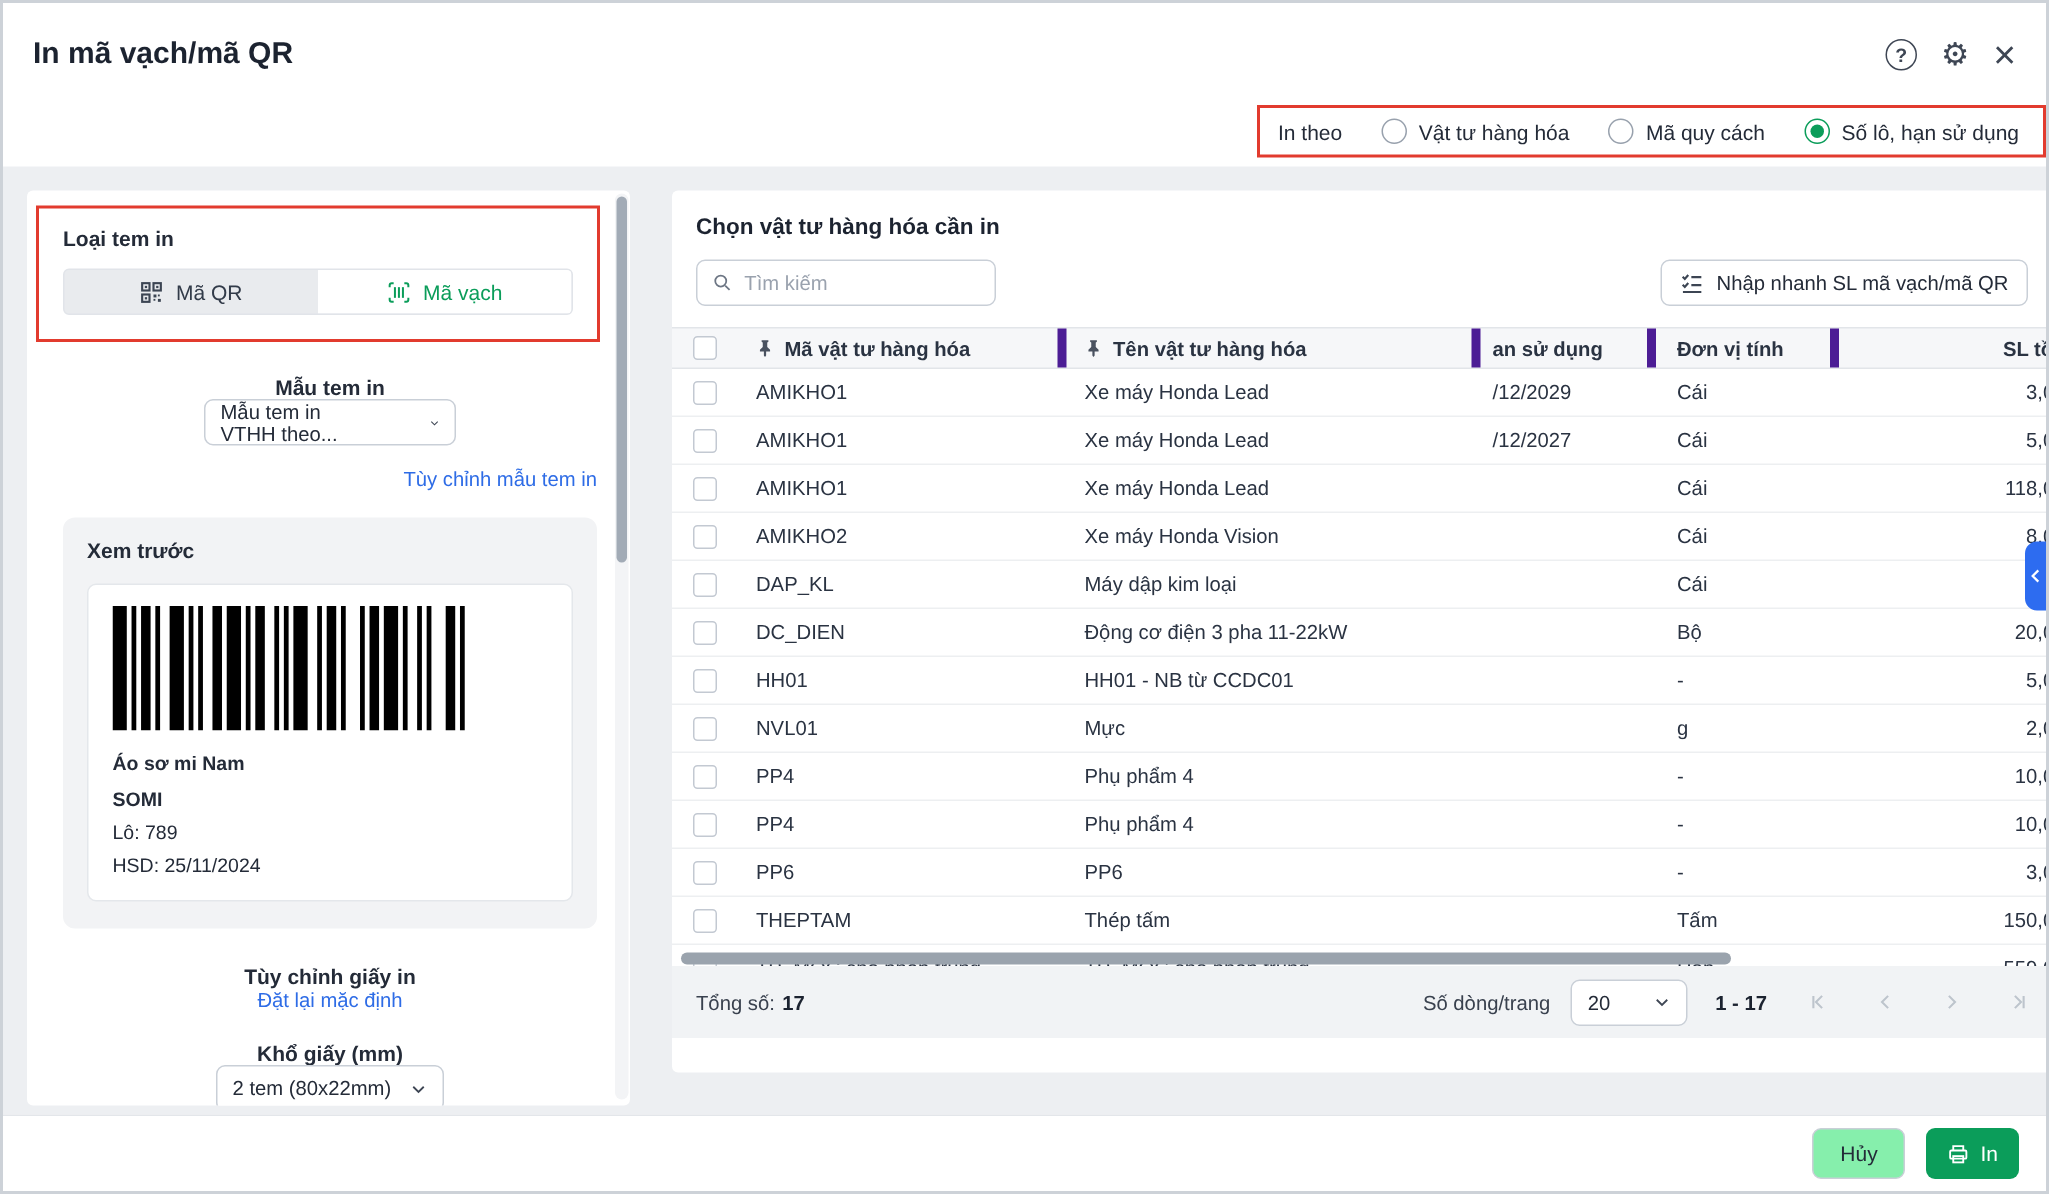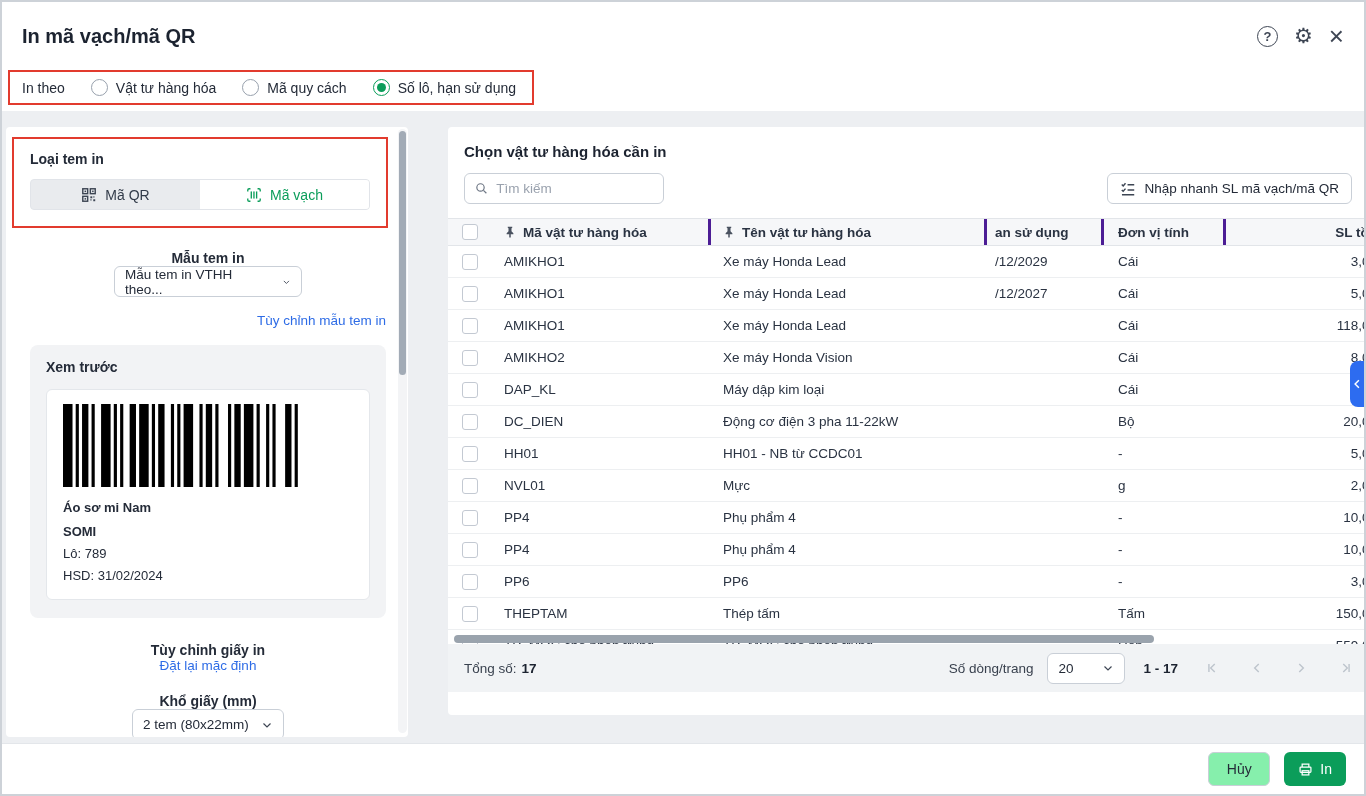--- a/index.html
+++ b/index.html
@@ -9,48 +9,48 @@
 
   
   .hdr { height:68px; background:#fff; display:flex; align-items:center; padding:0 20px;text-align:right; }
   .hdr-title { font-size:20px; font-weight:700; color:#1c2330; }
   .hdr-icons { margin-left:auto; display:flex; align-items:center; gap:16px; color:#3e4654; }
   .help-circle { width:21px; height:21px; border:1.8px solid #3e4654; border-radius:50%; display:flex; align-items:center; justify-content:center; font-size:13px; font-weight:700; cursor:pointer; }
   .gear { font-family:"DejaVu Sans", sans-serif; font-size:21px; line-height:1; cursor:pointer; }
   .closex { font-size:26px; line-height:20px; font-weight:400; cursor:pointer; }
 
   
-  .radiobar { background:#fff; padding:0 0 6px 0; }
+  .radiobar { background:#fff; padding:0 0 6px 0;text-align:right; }
   .radiobar-box { display:inline-flex; align-items:center; gap:26px; border:2px solid #e23b2e; margin-left:6px; padding:7px 16px 7px 12px; background:#fff; }
   .radiobar-label { font-size:14px; color:#242b38; }
   .radio-item { display:inline-flex; align-items:center; gap:8px; cursor:pointer; font-size:14px; color:#242b38; }
   .radio-dot { width:17px; height:17px; border:1.5px solid #98a1ad; border-radius:50%; background:#fff; position:relative; flex:none; }
   .radio-item.selected .radio-dot { border-color:#0b9d5a; }
   .radio-item.selected .radio-dot::after { content:""; position:absolute; inset:3px; border-radius:50%; background:#0b9d5a; }
 
   
   .bodywrap { position:relative; height:637px; }
   .panel { background:#fff; border-radius:4px; position:absolute; }
-  .left-panel { left:4px; top:16px; width:402px; height:610px; overflow:hidden; }
+  .left-panel { left:16px; top:16px; width:402px; height:610px; overflow:hidden; }
   .right-panel { left:446px; top:16px; width:920px; height:588px; overflow:hidden; display:flex; flex-direction:column; }
 
   
   .vscroll { position:absolute; top:2px; right:1px; width:9px; height:604px; background:#f3f4f6; border-radius:5px; }
   .vscroll-thumb { position:absolute; top:2px; left:1px; width:7px; height:244px; background:#a2abb6; border-radius:4px; }
 
   
   .redbox { border:2px solid #e23b2e; margin:10px 20px 0 6px; padding:12px 16px 16px 16px; }
   .sec-title { font-size:14px; font-weight:700; color:#242b38; }
   .seg { display:flex; margin-top:12px; height:31px; border:1px solid #e1e4e9; border-radius:4px; background:#e9ebee; overflow:hidden; }
   .seg-item { flex:1; display:flex; align-items:center; justify-content:center; gap:8px; font-size:14px; color:#323b49; cursor:pointer; }
   .seg-item.active { background:#fff; color:#0b9d5a; font-weight:500; }
   .form-row { display:flex; align-items:center; justify-content:space-between; margin:22px 22px 0 24px;flex-direction:column; }
   .form-label { font-size:14px; font-weight:600; color:#242b38; }
   .select { display:flex; align-items:center; justify-content:space-between; gap:8px; border:1px solid #c9cfd7; border-radius:6px; background:#fff; height:31px; padding:0 10px; font-size:13.5px; color:#242b38; cursor:pointer; }
-  .sel-template { width:188px;gap:48px; }
+  .sel-template { width:168px;gap:48px; }
   .link { color:#2e6ce6; font-size:13.5px; cursor:pointer; }
   .link-row { text-align:right; margin:14px 22px 0 0; }
 
   .preview-card { margin:16px 22px 0 24px; background:#f2f3f5; border-radius:8px; padding:14px 16px 18px 16px; }
   .preview-inner { margin-top:14px; background:#fff; border:1px solid #e4e7eb; border-radius:6px; padding:14px 16px 16px 16px; }
   .bc-caption { font-size:13px; color:#242b38; }
   .bc-caption.b { font-weight:700; }
   .preview-inner .mt8 { margin-top:9px; } .preview-inner .mt6 { margin-top:7px; }
 
   .paper-row-sub { display:flex; align-items:center; justify-content:space-between; margin:18px 22px 0 40px; }
@@ -64,21 +64,21 @@
   .rp-title { font-size:15px; font-weight:700; color:#1c2330; }
   .rp-controls { display:flex; align-items:center; margin-top:13px; }
   .searchbox { width:200px; height:31px; border:1px solid #c9cfd7; border-radius:6px; display:flex; align-items:center; gap:8px; padding:0 10px; background:#fff; }
   .searchbox input { border:none; outline:none; width:100%; font-size:13.5px; font-family:"Liberation Sans",sans-serif; color:#242b38; }
   .searchbox input::placeholder { color:#9aa2ae; }
   .btn-outline { margin-left:auto; height:31px; border:1px solid #c9cfd7; border-radius:6px; background:#fff; display:flex; align-items:center; gap:8px; padding:0 12px; font-size:13.5px; color:#242b38; cursor:pointer; }
 
   .tbl { margin-top:14px; flex:1; display:flex; flex-direction:column; overflow:hidden; }
   .trow { display:flex; align-items:center; }
   .thead { height:28px; background:#f6f7f9; border-top:1px solid #e2e5e9; border-bottom:1px solid #e2e5e9; font-weight:600; font-size:13.5px; color:#2a3342; }
-  .thead .tcell { border-right:3px solid #4c1d95; height:100%; display:flex; align-items:center; }
+  .thead .tcell { border-right:6px solid #4c1d95; height:100%; display:flex; align-items:center; }
   .thead .tcell:last-child { border-right:none; }
   .tcell { padding:0 12px; overflow:hidden; white-space:nowrap; }
   .c-check { width:44px; flex:none; display:flex; align-items:center; justify-content:center; padding:0; border-right:none !important; }
   .c-code { width:219px; flex:none; }
   .c-name { width:276px; flex:none; }
   .c-exp  { width:117px; flex:none; padding-left:8px; }
   .c-unit { width:122px; flex:none; padding-left:14px; }
   .c-qty  { flex:1; text-align:right; justify-content:flex-end; padding-right:0; margin-right:-9px; }
   .checkbox { width:16px; height:16px; border:1.5px solid #c3c9d2; border-radius:3px; background:#fff; cursor:pointer; flex:none; }
   .tbody { height:398px; overflow:hidden; position:relative; }
@@ -219,21 +219,21 @@
               <rect x="180.88" y="0" width="9.52" height="83" fill="#000"></rect>
               <rect x="193.57" y="0" width="3.17" height="83" fill="#000"></rect>
               <rect x="203.09" y="0" width="3.17" height="83" fill="#000"></rect>
               <rect x="209.44" y="0" width="3.17" height="83" fill="#000"></rect>
               <rect x="222.13" y="0" width="6.35" height="83" fill="#000"></rect>
               <rect x="231.65" y="0" width="3.17" height="83" fill="#000"></rect>
             </svg>
           <div class="bc-caption b mt8">Áo sơ mi Nam</div>
           <div class="bc-caption b mt8">SOMI</div>
           <div class="bc-caption mt6">Lô: 789</div>
-          <div class="bc-caption mt6">HSD: 31/02/2024</div>
+          <div class="bc-caption mt6">HSD: 25/11/2024</div>
         </div>
       </div>
 
       <div class="form-row" style="margin-top:24px;">
         <span class="form-label">Tùy chỉnh giấy in</span>
         <span class="link">Đặt lại mặc định</span>
       </div>
 
       <div class="form-row" style="margin-top:20px;">
         <span class="form-label">Khổ giấy (mm)</span>

